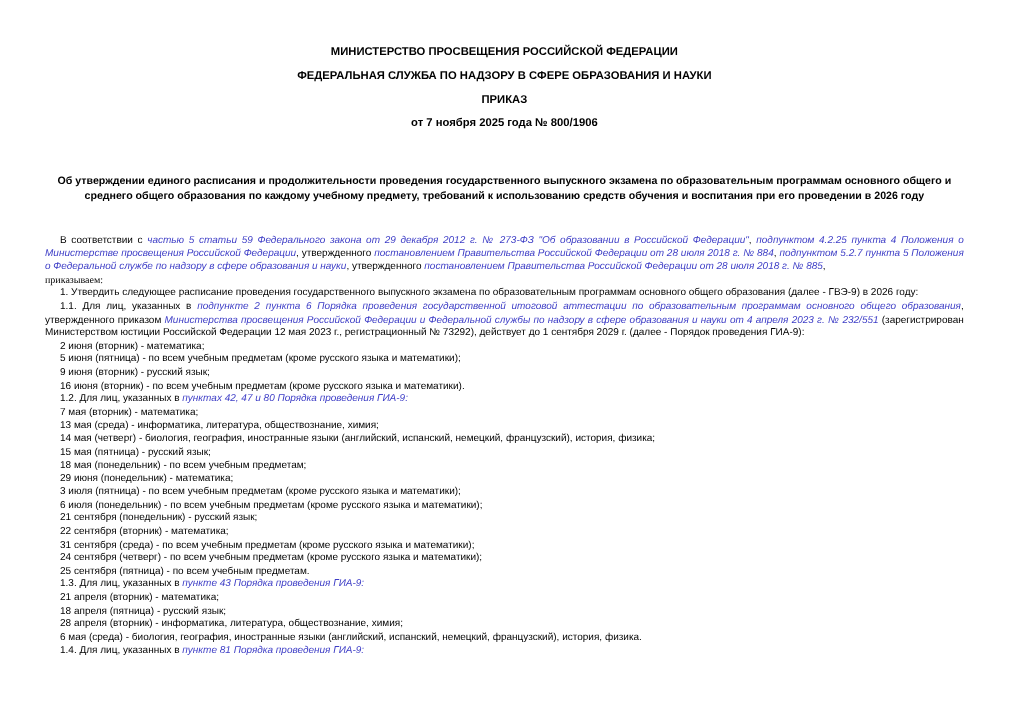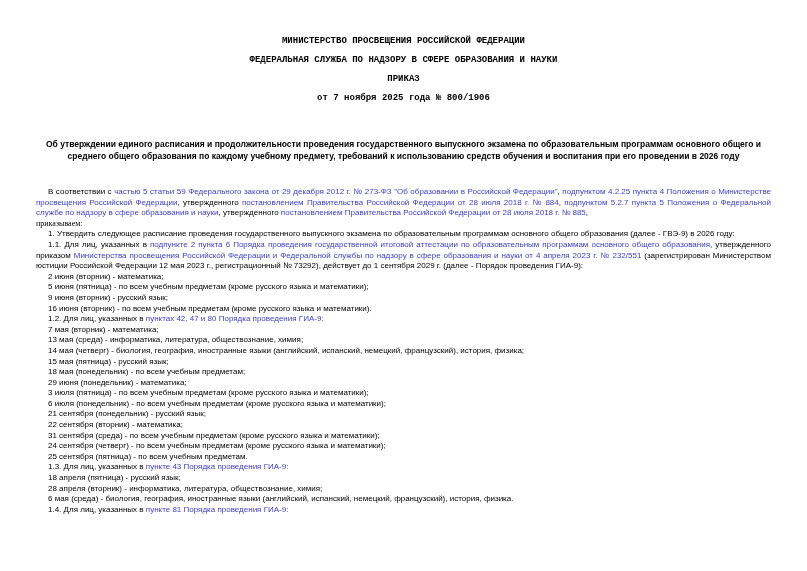--- a/index.html
+++ b/index.html
@@ -10,21 +10,20 @@
     color: #000000;
     font-family: "Liberation Sans", sans-serif;
     overflow: hidden;
   }
   .doc { padding: 32px 36px 0 36px; }
 
   .doc-header {
     text-align: center;
     font-weight: bold;
     font-size: 9px;
-    font-family: Liberation Mono, monospace;
   }
   .doc-header .h-line { line-height: 19px; }
 
   .doc-title {
     margin-top: 31px;
     text-align: center;
     font-weight: bold;
     font-size: 8.5px;
     line-height: 11.5px;
   }
@@ -39,20 +38,21 @@
     padding: 0;
     text-indent: 12px;
   }
   .doc-body p.para.no-indent { text-indent: 0; font-family: Liberation Serif, serif; }
   .doc-body p.para.justify { text-align: justify; }
 
   a.doc-link {
     color: #3d3dc6;
     text-decoration: none;
     cursor: pointer;
+    font-style: italic;
   }
 </style>
 </head>
 <body>
 
 <div class="doc">
   <div class="doc-header">
     <div class="h-line">МИНИСТЕРСТВО ПРОСВЕЩЕНИЯ РОССИЙСКОЙ ФЕДЕРАЦИИ</div>
     <div class="h-line">ФЕДЕРАЛЬНАЯ СЛУЖБА ПО НАДЗОРУ В СФЕРЕ ОБРАЗОВАНИЯ И НАУКИ</div>
     <div class="h-line">ПРИКАЗ</div>
@@ -78,18 +78,19 @@
       <p class="para"><span>18 мая (понедельник) - по всем учебным предметам;</span></p>
       <p class="para"><span>29 июня (понедельник) - математика;</span></p>
       <p class="para"><span>3 июля (пятница) - по всем учебным предметам (кроме русского языка и математики);</span></p>
       <p class="para"><span>6 июля (понедельник) - по всем учебным предметам (кроме русского языка и математики);</span></p>
       <p class="para"><span>21 сентября (понедельник) - русский язык;</span></p>
       <p class="para"><span>22 сентября (вторник) - математика;</span></p>
       <p class="para"><span>31 сентября (среда) - по всем учебным предметам (кроме русского языка и математики);</span></p>
       <p class="para"><span>24 сентября (четверг) - по всем учебным предметам (кроме русского языка и математики);</span></p>
       <p class="para"><span>25 сентября (пятница) - по всем учебным предметам.</span></p>
       <p class="para"><span>1.3. Для лиц, указанных в </span><a class="doc-link" href="#">пункте 43 Порядка проведения ГИА-9:</a></p>
+      <p class="para"><span>21 апреля (вторник) - математика;</span></p>
       <p class="para"><span>18 апреля (пятница) - русский язык;</span></p>
       <p class="para"><span>28 апреля (вторник) - информатика, литература, обществознание, химия;</span></p>
       <p class="para"><span>6 мая (среда) - биология, география, иностранные языки (английский, испанский, немецкий, французский), история, физика.</span></p>
       <p class="para"><span>1.4. Для лиц, указанных в </span><a class="doc-link" href="#">пункте 81 Порядка проведения ГИА-9:</a></p>
     </div>
 </div>
 
 </body></html>

